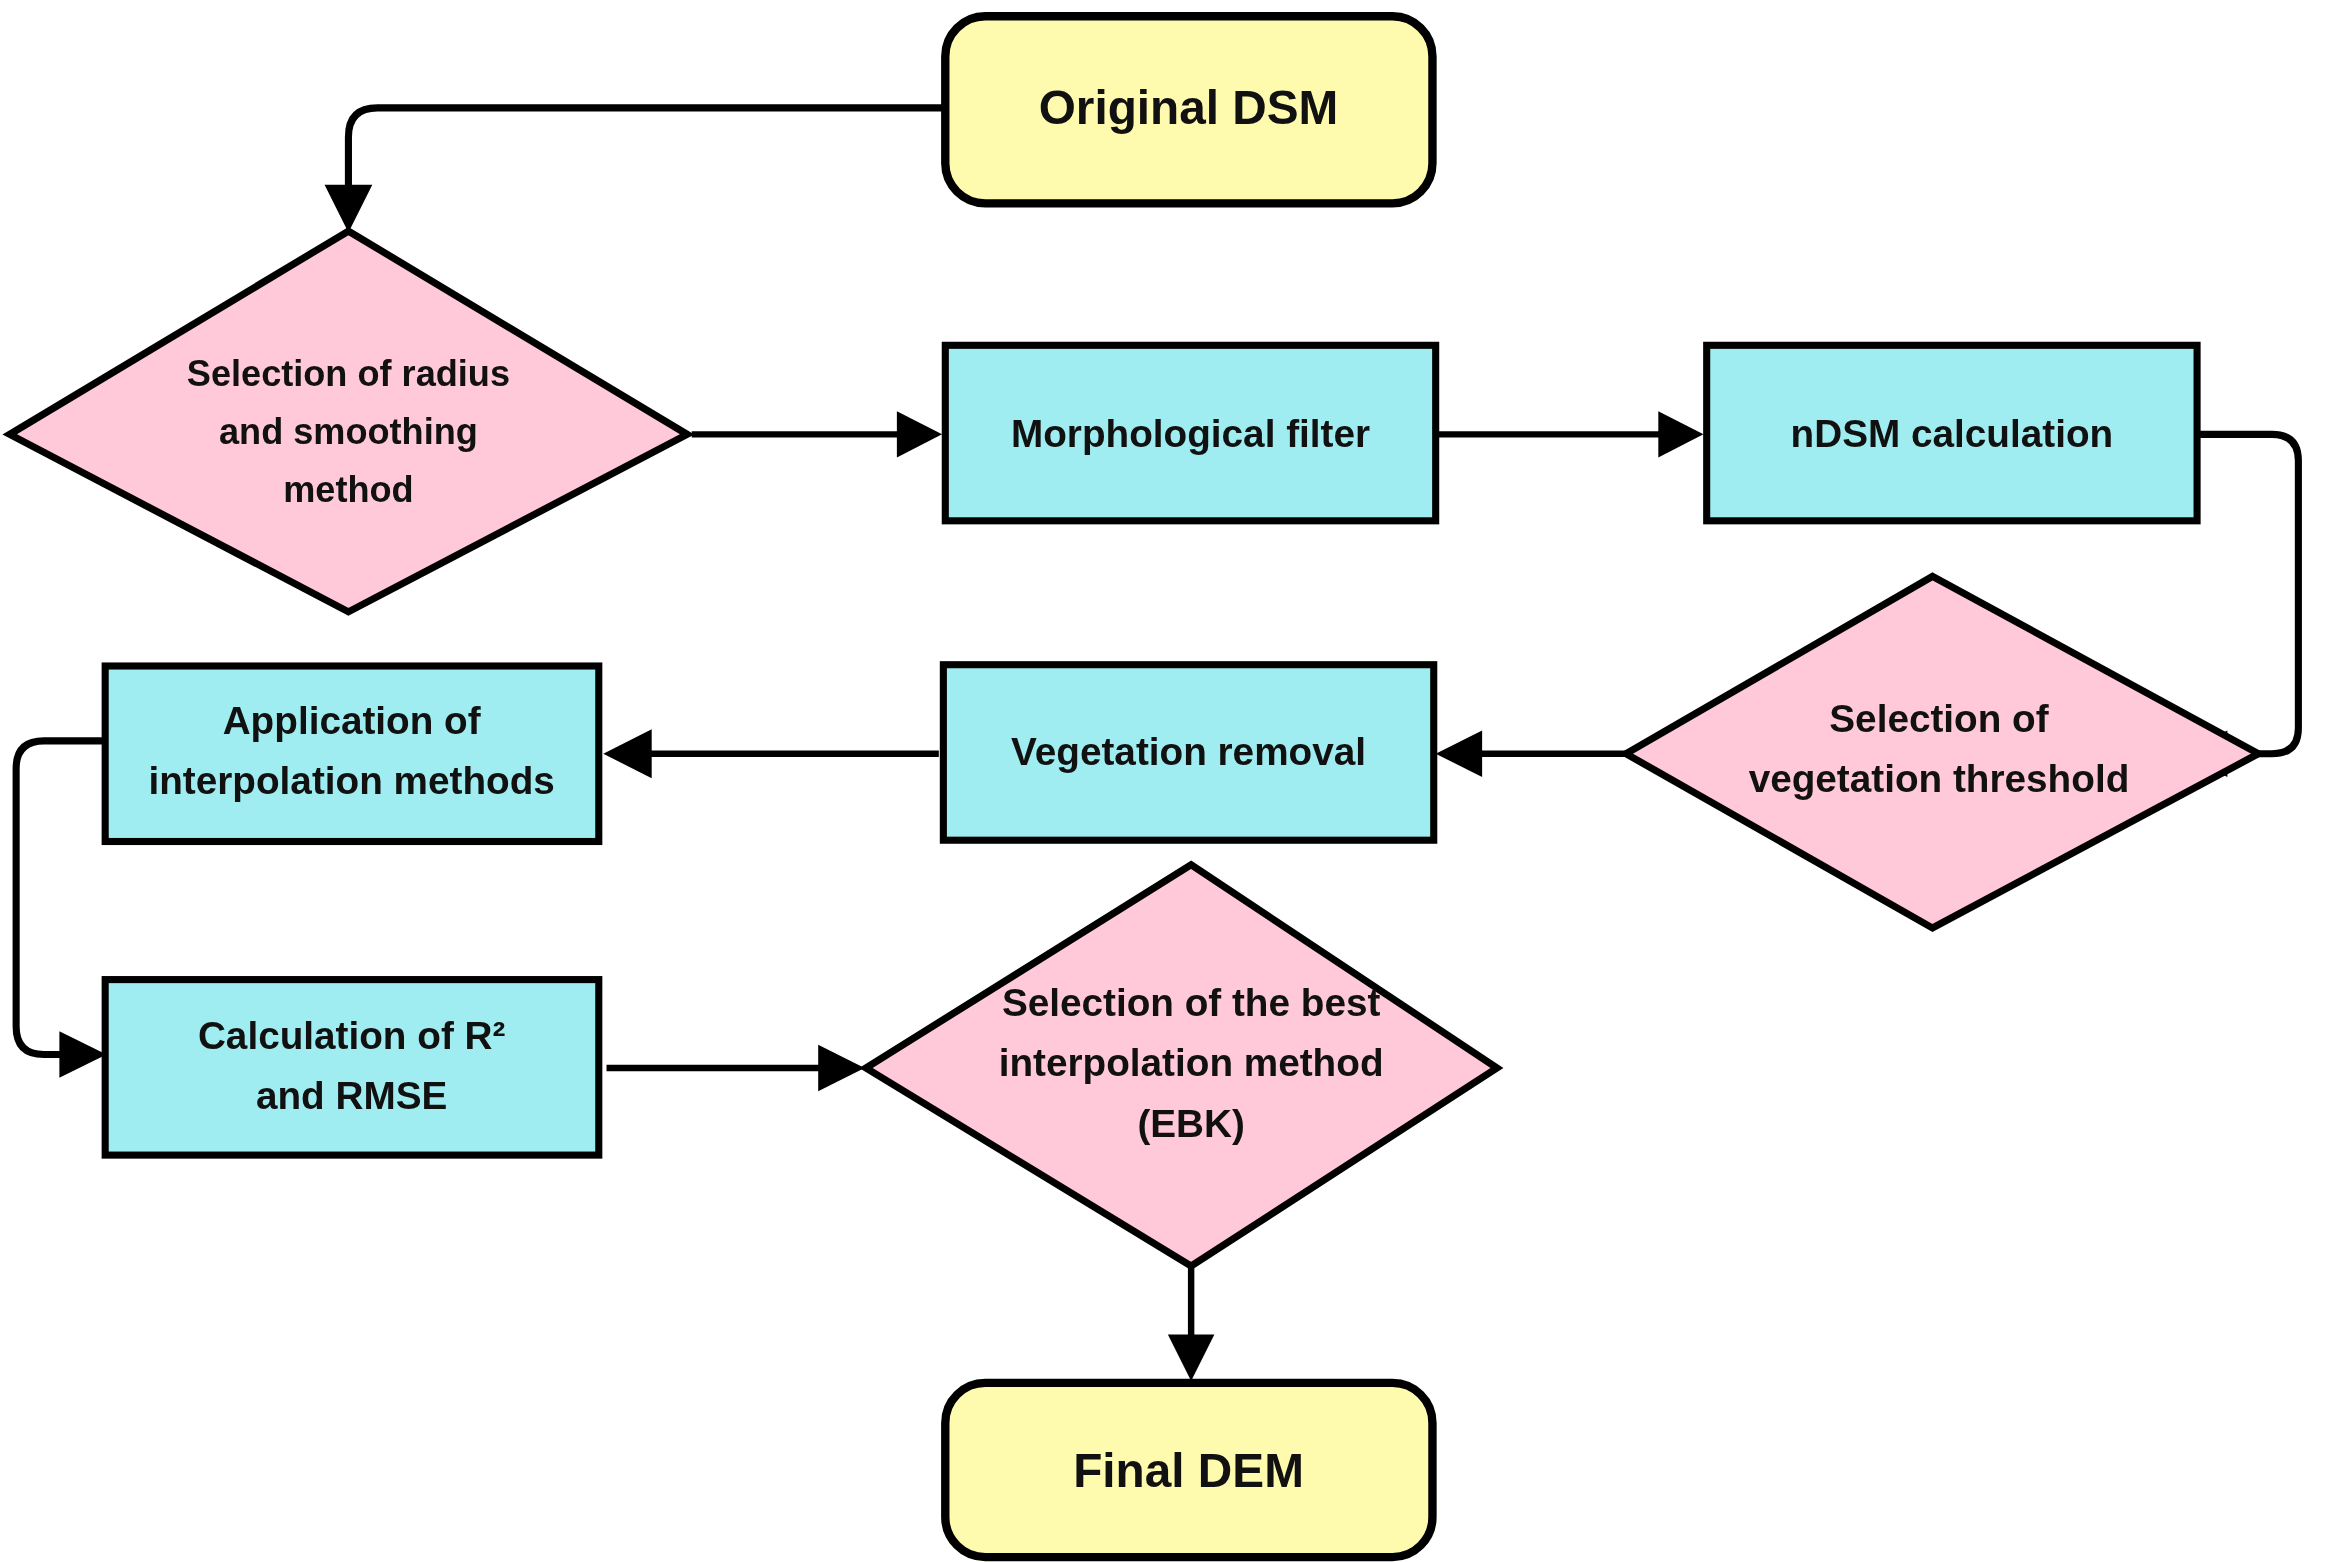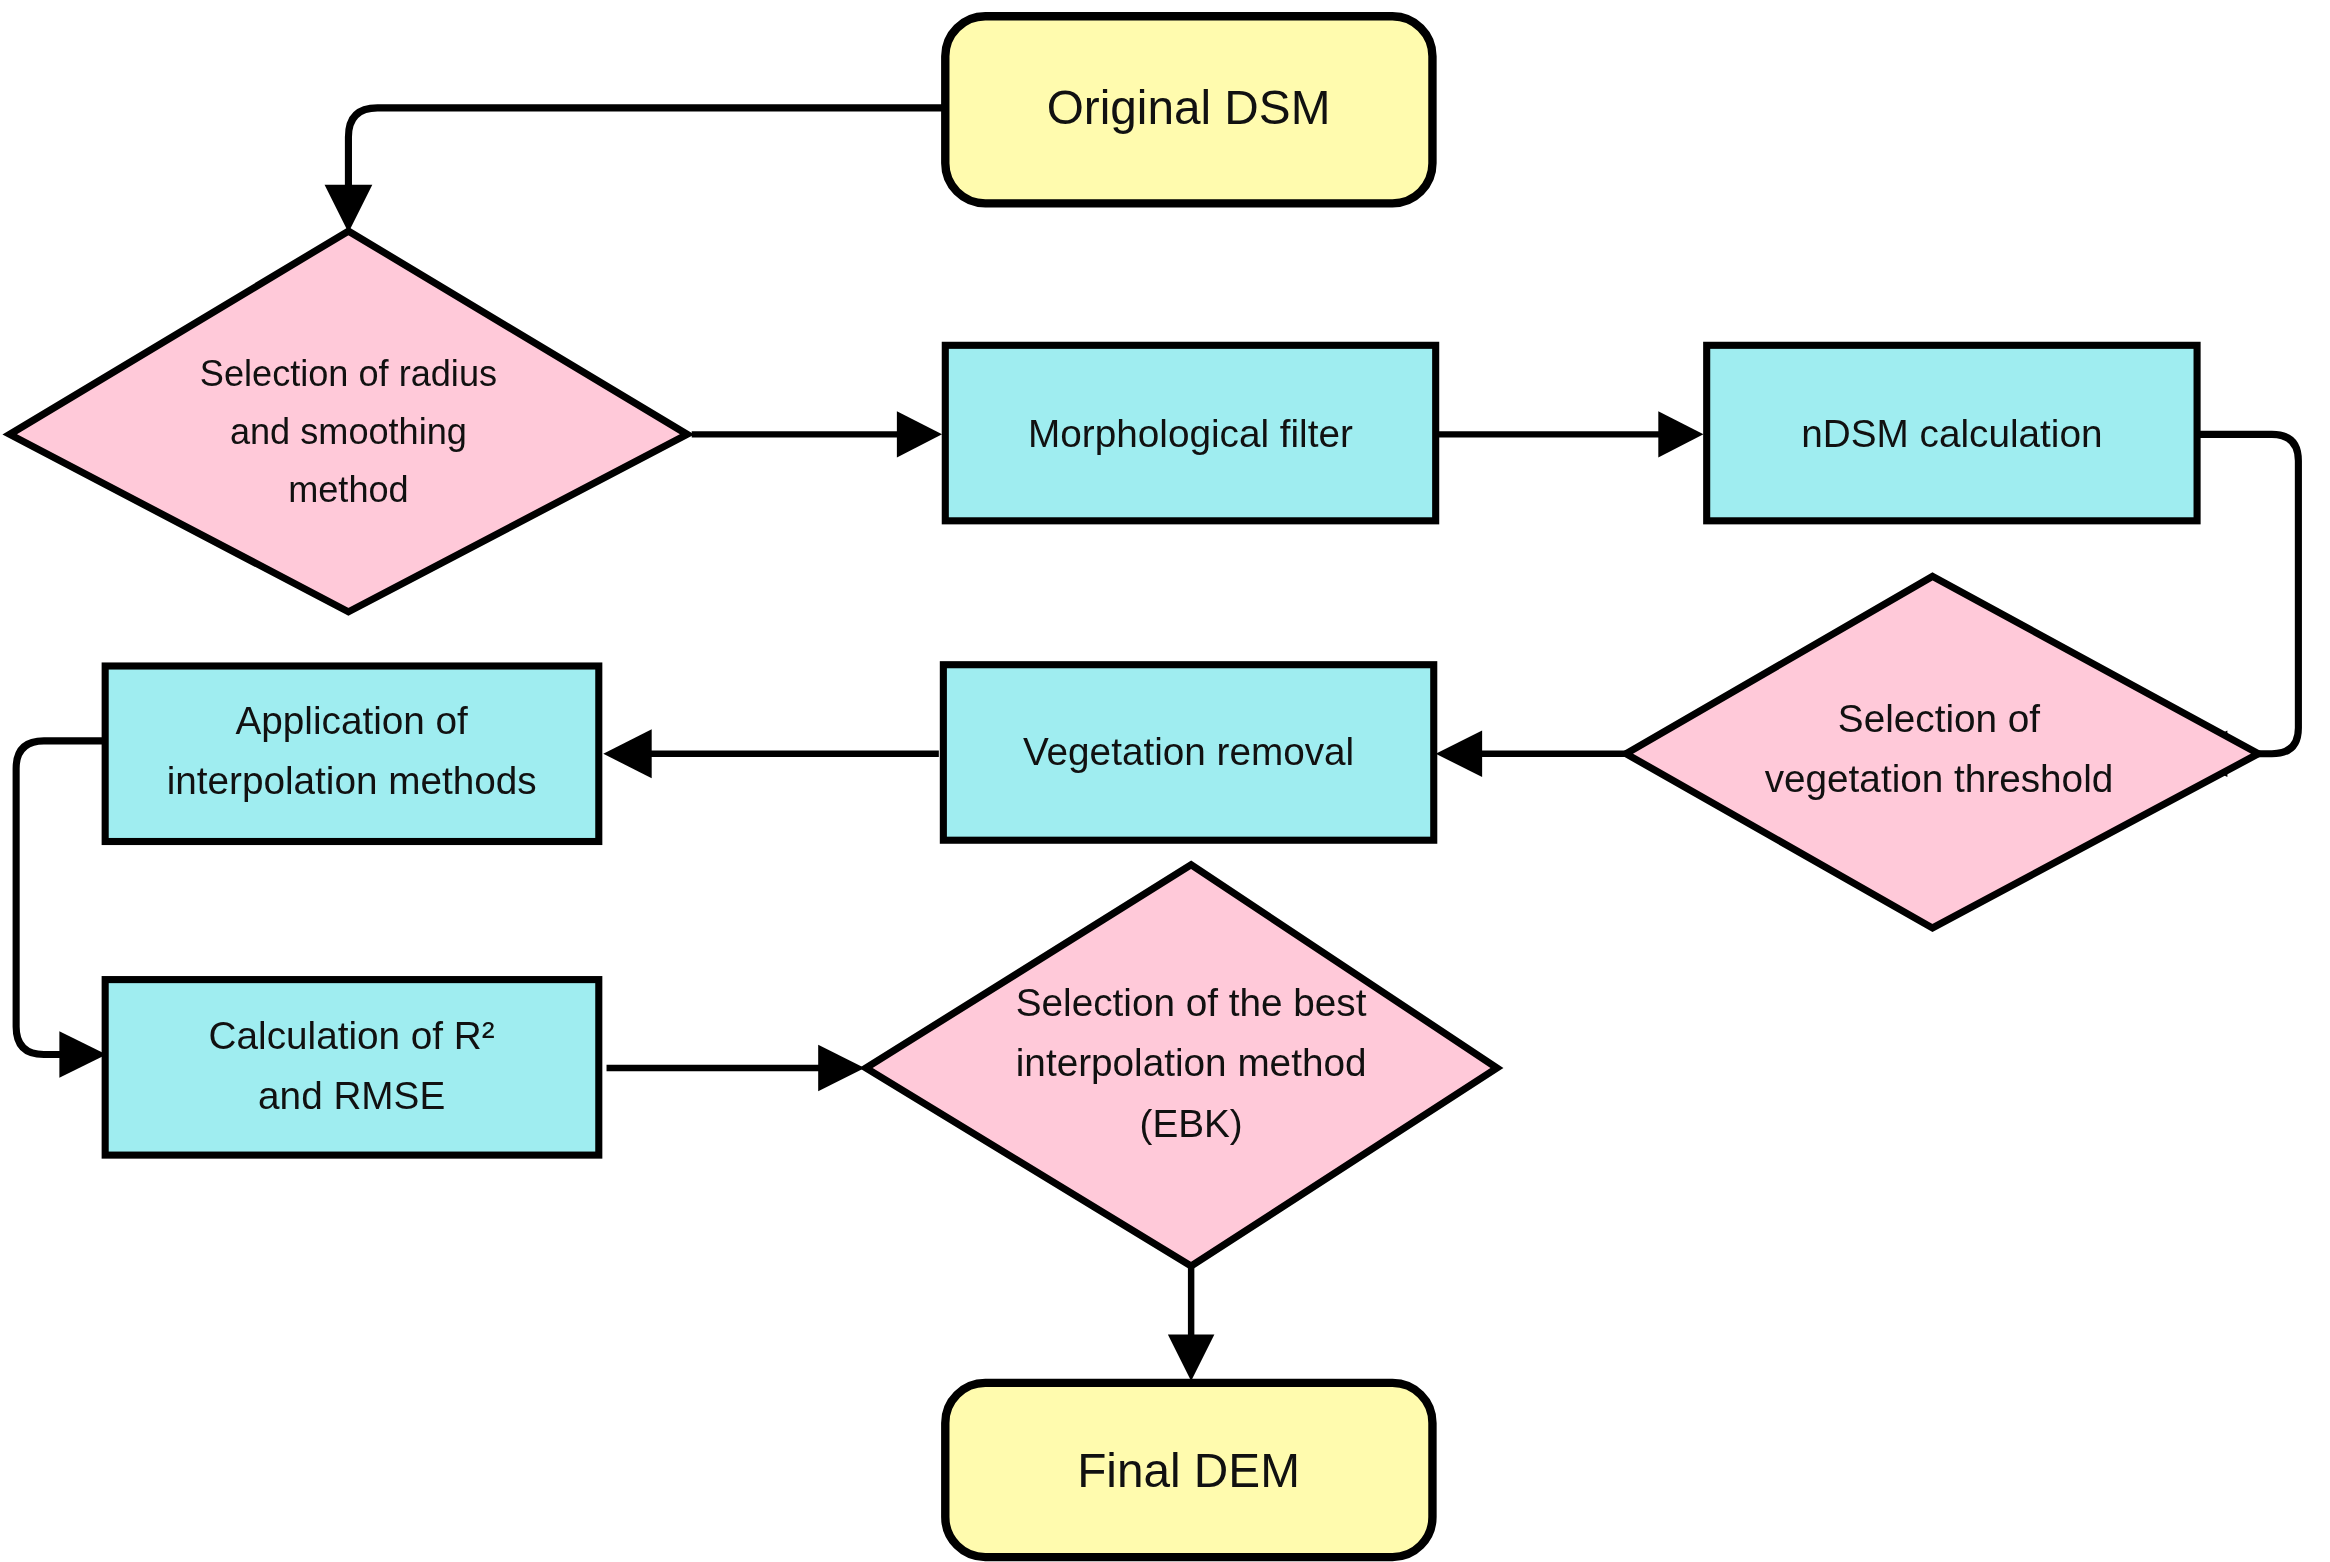--- a/index.html
+++ b/index.html
@@ -12,20 +12,21 @@
     width: 2330px;
     height: 1563px;
     overflow: hidden;
     font-family: "Liberation Sans", sans-serif;
   }
   #flow-root {
     position: relative;
     width: 2330px;
     height: 1338px;
     background: #ffffff;
+    font-weight: bold;
   }
   svg.flow-canvas {
     display: block;
     width: 2330px;
     height: 1563px;
   }
   .node-shape {
     stroke: #000000;
     stroke-width: 11;
     stroke-linejoin: miter;

